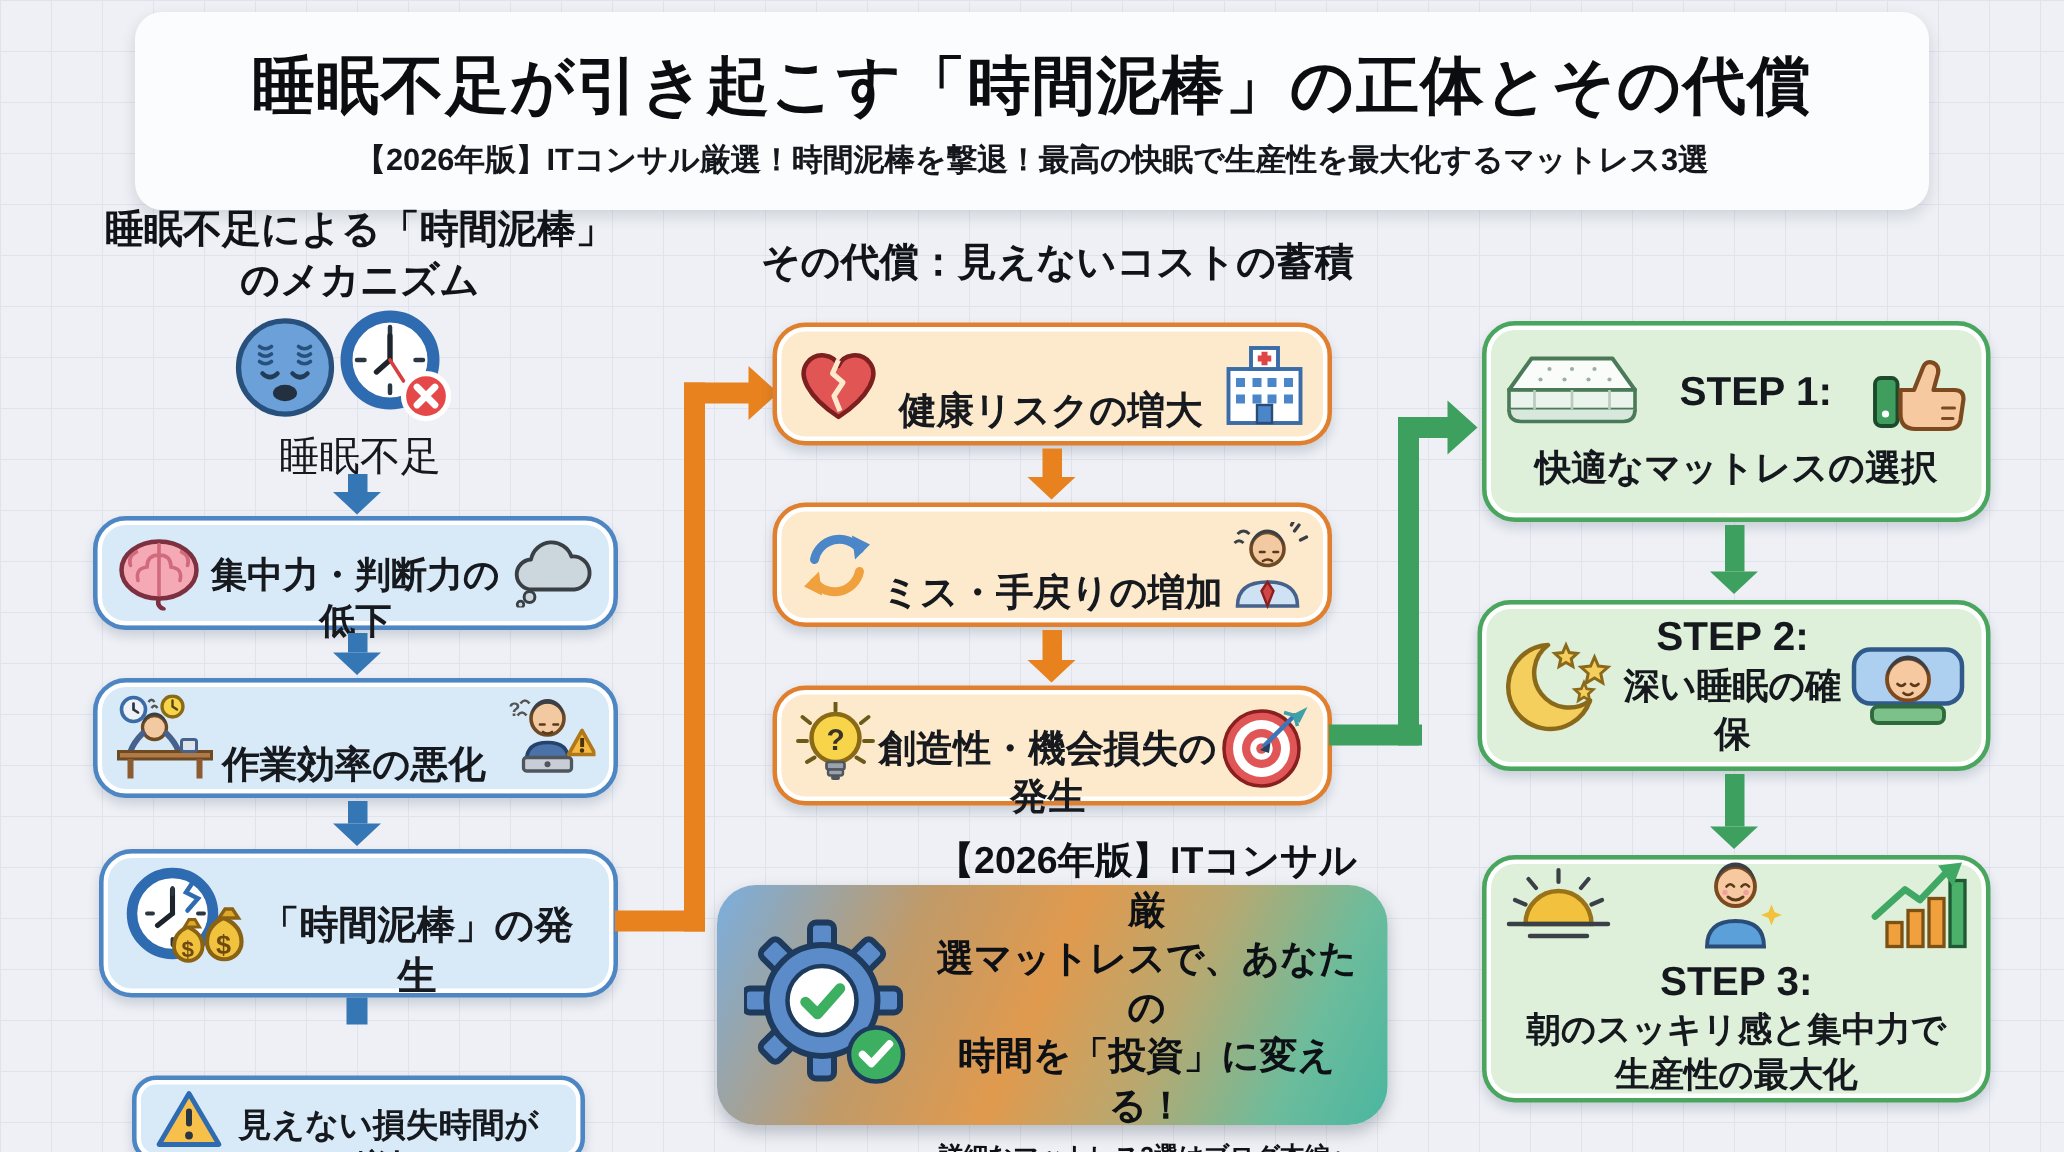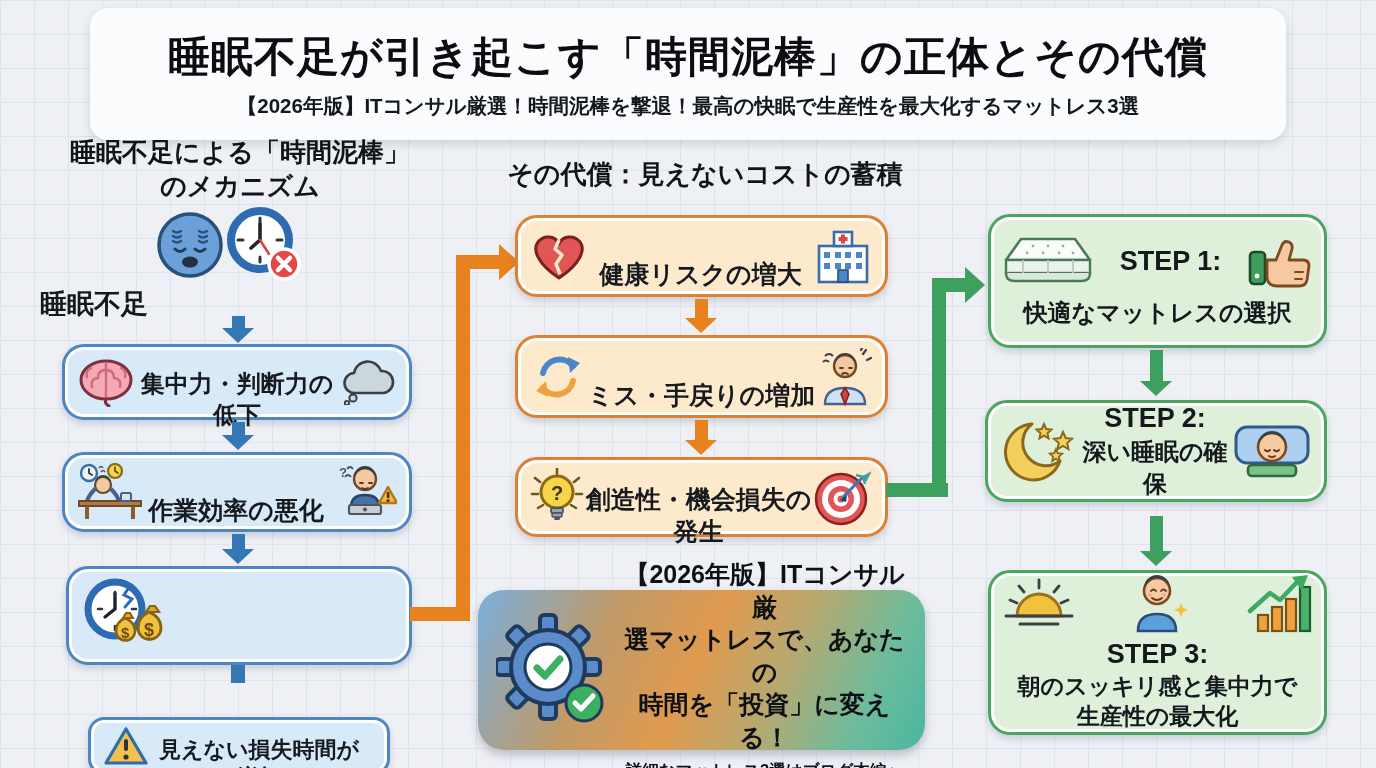--- a/index.html
+++ b/index.html
@@ -54,21 +54,21 @@
   .arr.green .stem{background:#3da05e;} .arr.green .head{border-top:15px solid #3da05e;}
   
   .seg{position:absolute;}
   .seg.orange{background:#e8821f;}
   .seg.green{background:#3da05e;}
   .tri-right{position:absolute;width:0;height:0;border-top:18px solid transparent;border-bottom:18px solid transparent;}
   .tri-right.orange{border-left:20px solid #e8821f;}
   .tri-right.green{border-left:20px solid #3da05e;}
   
   .start-icons{position:absolute;display:flex;align-items:center;}
-  .start-label{position:absolute;font-weight:700;}
+  .start-label{position:absolute;text-align:center;font-weight:400;}
   
   .cta{
     position:absolute;left:478px;top:590px;width:447px;height:160px;
     border-radius:26px;
     background:linear-gradient(115deg,#7aaede 0%,#c09a68 28%,#e09a4e 48%,#b8a870 66%,#6cbc9c 85%,#4ab6a0 100%);
     box-shadow:0 5px 10px rgba(30,40,60,.25);
     display:flex;align-items:center;padding:0 14px 0 18px;box-sizing:border-box;
   }
   .cta-textcol{flex:1;display:flex;flex-direction:column;align-items:center;}
   .cta-main{font-size:25px;font-weight:800;white-space:pre-line;line-height:1.3;text-align:center;color:#0d1014;}
@@ -193,20 +193,21 @@
         <path d="M34 33 V17 M34 33 L24 41" stroke="#1d242c" stroke-width="3.4" stroke-linecap="round"></path>
         <path d="M34 16 v4 M34 50 v4 M17 33 h4 M51 33 h4" stroke="#2a3642" stroke-width="2.6" stroke-linecap="round"></path>
         <path d="M44 42 q-9 4 -9 13 a9.5 9.5 0 0 0 19 0 q0 -9 -10 -13 z" fill="#f0c23e" stroke="#8a6214" stroke-width="2.6"></path>
         <path d="M42 42 l3 -5 h4 l3 5 z" fill="#e0a82a" stroke="#8a6214" stroke-width="2"></path>
         <text x="40" y="62" font-size="15" font-weight="bold" fill="#6e4a10">$</text>
         <path d="M68 36 q-11 5 -11 16 a11.5 11.5 0 0 0 23 0 q0 -11 -12 -16 z" fill="#f0c23e" stroke="#8a6214" stroke-width="2.8"></path>
         <path d="M65 36 l4 -6 h5 l4 6 z" fill="#e0a82a" stroke="#8a6214" stroke-width="2.2"></path>
         <text x="63" y="60" font-size="18" font-weight="bold" fill="#6e4a10">$</text>
       </svg>
     </span>
+    <span class="label" style="font-size:26px;">「時間泥棒」の発生</span>
     <span style="flex:0 0 14px;"></span>
   </div>
 
   <div class="seg" style="left:231px;top:665px;width:14px;height:18px;background:#3577b5;"></div>
 
   <div class="box blue-box" style="left:88px;top:717px;width:302px;height:58px;border-radius:16px;">
     <span class="icon">
       <svg width="46" height="40" viewBox="0 0 46 40">
         <polygon points="23,3 43,37 3,37" fill="#f7c04a" stroke="#2f6bb0" stroke-width="3.2" stroke-linejoin="round"></polygon>
         <rect x="21" y="13" width="4" height="12" rx="2" fill="#2a3642"></rect>
@@ -375,21 +376,21 @@
       </span>
     </div>
     <div class="step-label" style="font-size:24px;margin-top:8px;">快適なマットレスの選択</div>
   </div>
 
   <div class="arr green" style="left:1140px;top:350px;height:46px;">
       <div class="stem"></div>
       <div class="head"></div>
     </div>
 
-  <div class="box green-box" style="left:985px;top:400px;width:342px;height:102px;">
+  <div class="box green-box" style="left:985px;top:400px;width:342px;height:114px;">
     <span class="icon">
       <svg width="78" height="70" viewBox="0 0 78 70">
         <path d="M32 8 a28 28 0 1 0 28 37 a23 23 0 1 1 -28 -37 z" fill="#f5cf5e" stroke="#8a6a1a" stroke-width="3" stroke-linejoin="round"></path>
         <path d="M44 8 l2.2 5 5.3 0.6 -4 3.6 1.1 5.2 -4.6 -2.7 -4.6 2.7 1.1 -5.2 -4 -3.6 5.3 -0.6 z" fill="#f5cf5e" stroke="#8a6a1a" stroke-width="2"></path>
         <path d="M63 16 l2.6 6 6.4 0.7 -4.8 4.3 1.3 6.3 -5.5 -3.3 -5.5 3.3 1.3 -6.3 -4.8 -4.3 6.4 -0.7 z" fill="#f5cf5e" stroke="#8a6a1a" stroke-width="2"></path>
         <path d="M56 33 l1.8 4.2 4.4 0.5 -3.3 3 0.9 4.4 -3.8 -2.3 -3.8 2.3 0.9 -4.4 -3.3 -3 4.4 -0.5 z" fill="#f5cf5e" stroke="#8a6a1a" stroke-width="1.8"></path>
       </svg>
     </span>
     <div class="ctr-col">
       <span class="step-title" style="font-size:27px;">STEP 2:</span>

